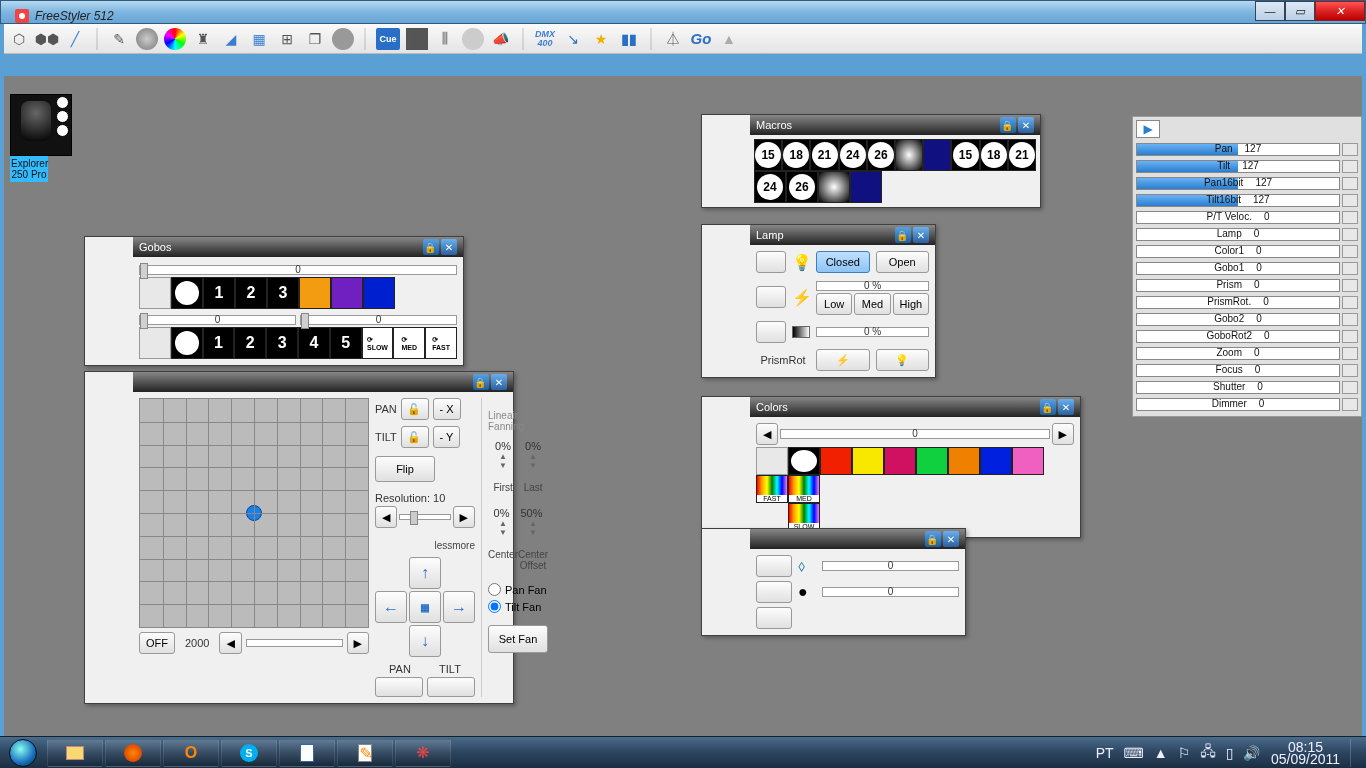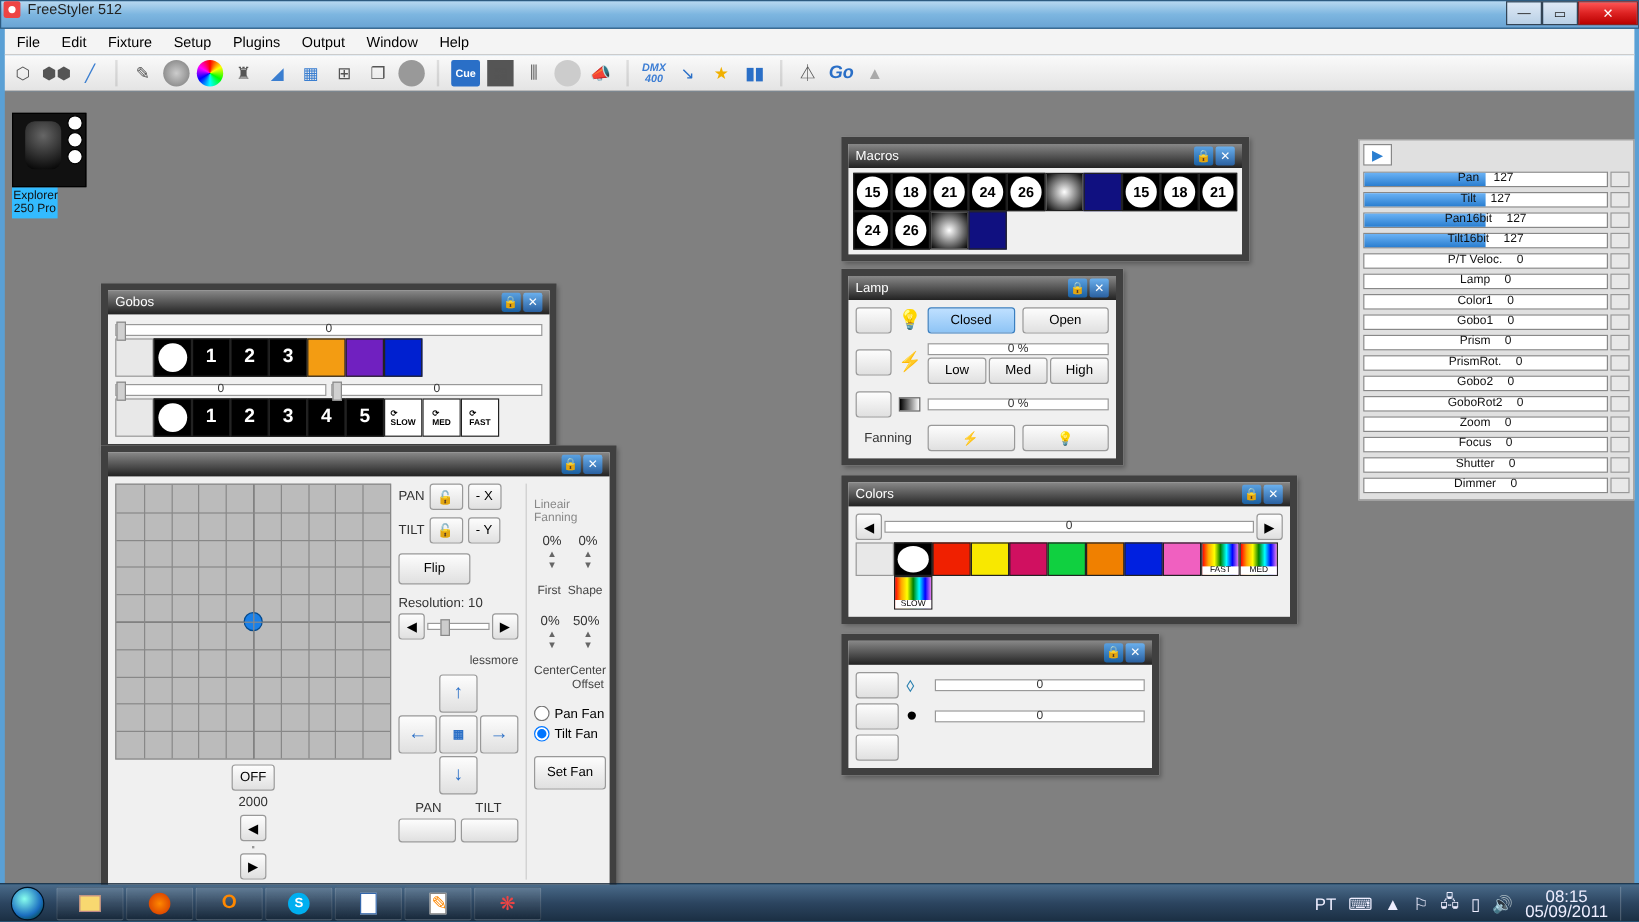--- a/index.html
+++ b/index.html
@@ -1,20 +1,20 @@
 <!DOCTYPE html>
 <html><head>
 <meta charset="utf-8">
 <style>
   * { box-sizing: border-box; margin:0; padding:0; font-family: Tahoma, Arial, sans-serif; }
   html,body { width:1366px; height:768px; overflow:hidden; background:#1a6ea0; }
   
   
   .win-frame { position:absolute; top:0; left:0; width:1366px; height:768px; background: linear-gradient(#6db3e3,#3a8acb 10px,#5aa0d5 14px,#5aa0d5); }
-  .titlebar { height:24px; background: linear-gradient(#b8d8f0,#7db6e0,#6aa4d4); display:flex; align-items:flex-start; padding-left:2px; font-size:12px; color:#222; border:1px solid #2e5b80; position:relative;}
+  .titlebar { height:24px; background: linear-gradient(#b8d8f0,#7db6e0,#6aa4d4); display:flex; align-items:flex-end; padding-left:14px; font-size:12px; color:#222; border:1px solid #2e5b80; position:relative;font-style:italic;}
   .titlebar .app-icon { width:14px; height:14px; margin-right:6px; background:#e44; border-radius:2px; position:relative;}
   .titlebar .app-icon::before{ content:""; position:absolute; width:6px;height:6px; background:#fff; border-radius:50%; left:4px; top:4px;}
   .winbtns { position:absolute; right:0; top:0; display:flex; height:20px;}
   .winbtn { width:30px; height:20px; border:1px solid #345; background: linear-gradient(#dfe9f5,#b9d0e6); display:flex; align-items:center; justify-content:center; font-size:11px;}
   .winbtn.cls { width:50px; background: linear-gradient(#f55,#d22,#b00); color:#fff; border-color:#822;}
   
   .menubar { height:22px; background:#f4f4f4; border-bottom:1px solid #ccc; display:flex; align-items:center; padding:0 2px; font-size:12px; gap:2px; margin:0 4px; }
   .menubar .mitem { padding:2px 8px; cursor:default;}
   
   .toolbar { height:30px; background: linear-gradient(#fafafa,#e4e4e4); border-bottom:1px solid #bbb; display:flex; align-items:center; padding:0 4px; gap:6px; margin:0 4px;}
@@ -27,21 +27,21 @@
   
   
   .fixture { position:absolute; left:6px; top:18px; width:38px; }
   .fix-img { width:62px; height:62px; background:#111; position:relative; border:1px solid #000;}
   .fix-img::after{ content:""; position:absolute; left:10px; top:6px; width:30px;height:40px; background:radial-gradient(circle at 50% 30%,#666,#000); border-radius:8px;}
   .fix-dots { position:absolute; right:1px; top:1px; width:14px; }
   .fix-dots div{ width:13px;height:13px; background:#fff; border:1px solid #000; border-radius:50%; margin-bottom:1px;}
   .fix-label { background:#33bbff; color:#111; font-size:10px; text-align:center; padding:2px 1px;}
   
   
-  .panel { position:absolute; background:#f0f0f0; border:6px solid #404040; box-shadow: 2px 2px 4px rgba(0,0,0,0.3);}
+  .panel { position:absolute; background:#f0f0f0; border:1px solid #404040; box-shadow: 2px 2px 4px rgba(0,0,0,0.3); padding-left: 48px;}
   .panel-hd { height:20px; background:linear-gradient(#888,#222); color:#fff; font-size:11px; display:flex; align-items:center; padding:0 6px; justify-content:space-between;}
   .panel-hdbtns { display:flex; gap:2px;}
   .phbtn { width:16px;height:16px; background:linear-gradient(#5aa0e0,#1a5fa0); border-radius:2px; color:#fff; font-size:10px; display:flex; align-items:center; justify-content:center; cursor:pointer;}
   .phbtn.x { background:linear-gradient(#6ab0ee,#2a60a0);}
   
   
   .slider-track { height:10px; background:#fff; border:1px solid #999; position:relative; margin:2px 0;}
   .slider-thumb { position:absolute; top:-3px; width:8px; height:16px; background:#d0d0d0; border:1px solid #888;}
   .slider-val { position:absolute; top:-2px; left:50%; transform:translateX(-50%); font-size:10px; color:#333;}
   .cell-row { display:flex; }
@@ -99,30 +99,20 @@
   <div class="titlebar">
     <div class="app-icon"></div>
     <span>FreeStyler 512</span>
     <div class="winbtns">
       <div class="winbtn">—</div>
       <div class="winbtn">▭</div>
       <div class="winbtn cls">✕</div>
     </div>
   </div>
 
-  <div class="menubar">
-    <span class="mitem">File</span>
-    <span class="mitem">Edit</span>
-    <span class="mitem">Fixture</span>
-    <span class="mitem">Setup</span>
-    <span class="mitem">Plugins</span>
-    <span class="mitem">Output</span>
-    <span class="mitem">Window</span>
-    <span class="mitem">Help</span>
-  </div>
 
   <div class="toolbar">
     <div class="tbicon">⬡</div>
     <div class="tbicon">⬢⬢</div>
     <div class="tbicon" style="color:#3a7ed0">╱</div>
     <div class="tbsep"></div>
     <div class="tbicon">✎</div>
     <div class="tbicon" style="background:radial-gradient(#ccc,#777);border-radius:50%;"></div>
     <div class="tbicon" style="background:conic-gradient(red,yellow,lime,cyan,blue,magenta,red);border-radius:50%;"></div>
     <div class="tbicon">♜</div>
@@ -409,21 +399,21 @@
               <div class="gl" style="top: 50%; left: 0px; height: 1px; width: 100%;"></div>
               <div class="gl" style="left: 60%; top: 0px; width: 1px; height: 100%;"></div>
               <div class="gl" style="top: 60%; left: 0px; height: 1px; width: 100%;"></div>
               <div class="gl" style="left: 70%; top: 0px; width: 1px; height: 100%;"></div>
               <div class="gl" style="top: 70%; left: 0px; height: 1px; width: 100%;"></div>
               <div class="gl" style="left: 80%; top: 0px; width: 1px; height: 100%;"></div>
               <div class="gl" style="top: 80%; left: 0px; height: 1px; width: 100%;"></div>
               <div class="gl" style="left: 90%; top: 0px; width: 1px; height: 100%;"></div>
               <div class="gl" style="top: 90%; left: 0px; height: 1px; width: 100%;"></div>
             </div>
-          <div style="display:flex; align-items:center; gap:4px; margin-top:4px;flex-direction:column;">
+          <div style="display:flex; align-items:center; gap:4px; margin-top:4px;">
             <span class="minibtn">OFF</span>
             <span class="label11" style="margin:0 6px;">2000</span>
             <span class="minibtn">◀</span>
             <div style="flex:1;height:8px;background:#fff;border:1px solid #999;"></div>
             <span class="minibtn">▶</span>
           </div>
         </div>
 
         <div style="width:100px;">
           <div style="display:flex; align-items:center; gap:4px; margin-bottom:6px;">
@@ -475,21 +465,21 @@
           <div style="display:flex; justify-content:space-around; margin-top:8px;" class="label11">
             <span>0%</span>
             <span>0%</span>
           </div>
           <div style="display:flex; justify-content:space-around;font-size:8px;color:#666;">
             <span>▲<br>▼</span>
               <span>▲<br>▼</span>
           </div>
           <div style="display:flex; justify-content:space-around;" class="label10">
             <span>First</span>
-            <span>Shape</span>
+            <span>Last</span>
           </div>
           <div style="display:flex; justify-content:space-around; margin-top:14px;" class="label11">
             <span>0%</span>
             <span>50%</span>
           </div>
           <div style="display:flex; justify-content:space-around;font-size:8px;color:#666;">
             <span>▲<br>▼</span>
               <span>▲<br>▼</span>
           </div>
           <div style="display:flex; justify-content:space-around;" class="label10">
@@ -589,21 +579,21 @@
           </div>
         </div>
         <div style="display:flex; gap:6px; align-items:center; margin-top:6px;">
           <div class="lampbtn" style="flex:0 0 30px;"></div>
           <span style="width:18px;height:12px;background:linear-gradient(90deg,#000,#fff);border:1px solid #666;"></span>
           <div style="flex:1" class="slider-track">
               <span class="slider-val">0 %</span>
             </div>
         </div>
         <div style="display:flex; gap:6px; align-items:center; margin-top:6px;">
-          <span class="label11" style="flex:0 0 54px;text-align:center;">Fanning</span>
+          <span class="label11" style="flex:0 0 54px;text-align:center;">PrismRot</span>
           <div class="lampbtn" style="flex:1;color:#c04000;">⚡</div>
           <div class="lampbtn" style="flex:1;color:#d0b000;">💡</div>
         </div>
       </div>
     </div>
 
     <div class="panel" style="left:697px; top:320px; width:380px;">
       <div class="panel-hd">
           <span>Colors</span>
         <div class="panel-hdbtns">

